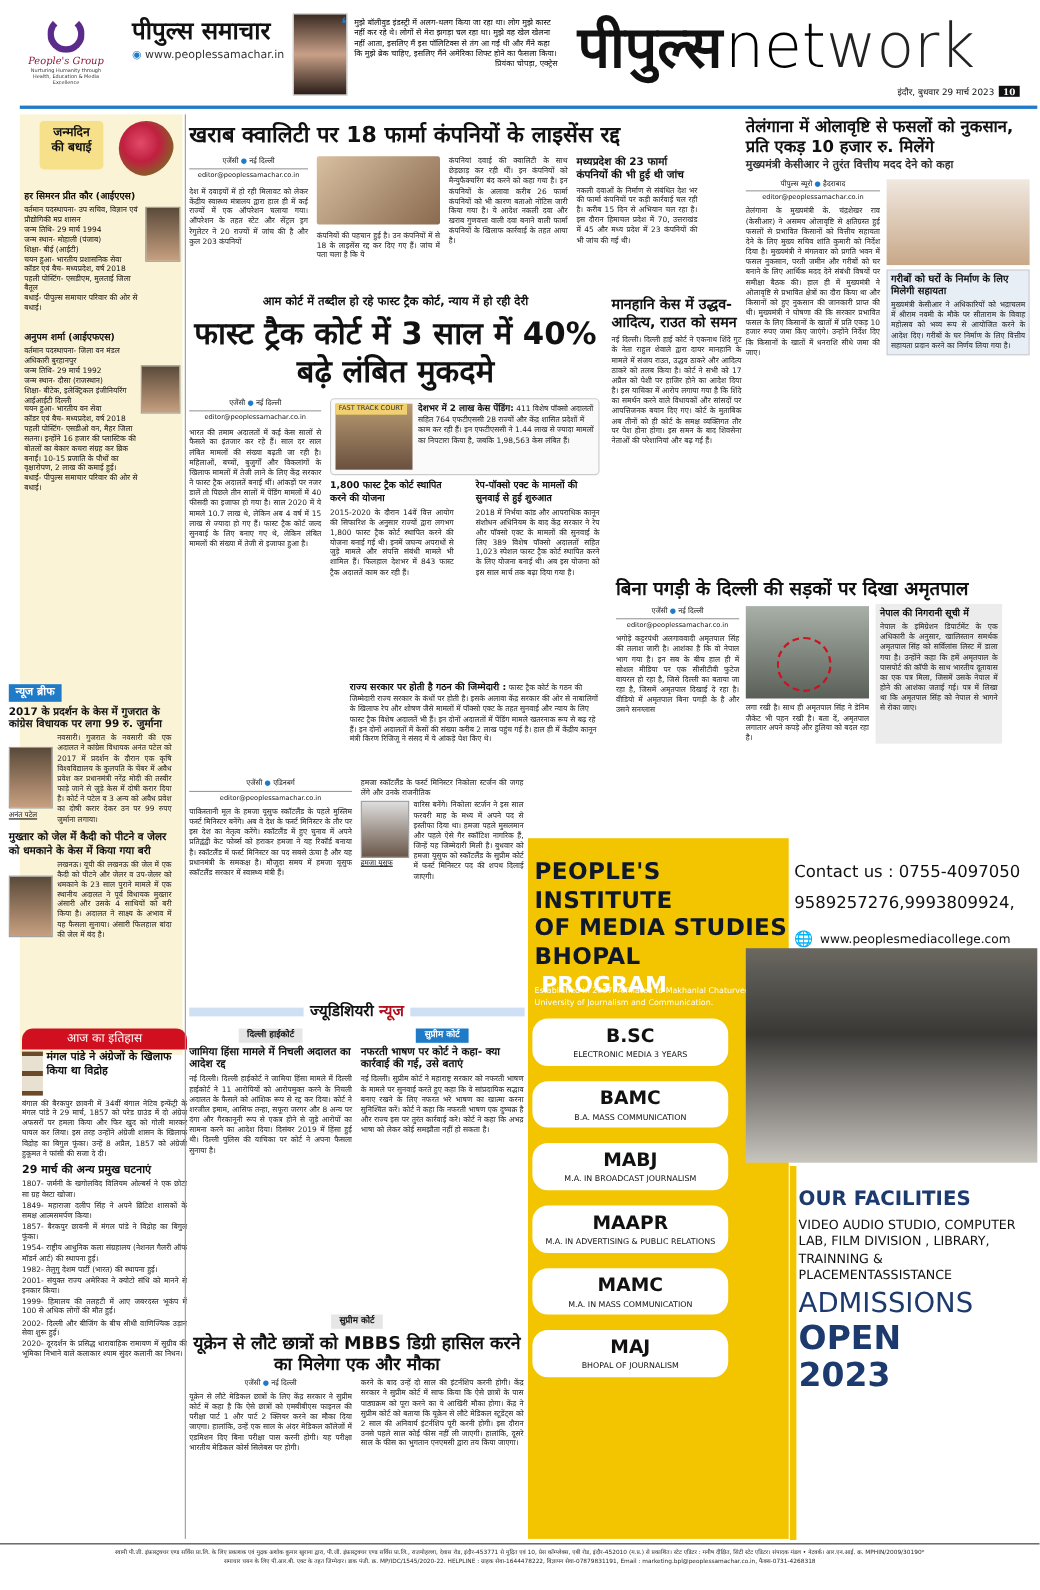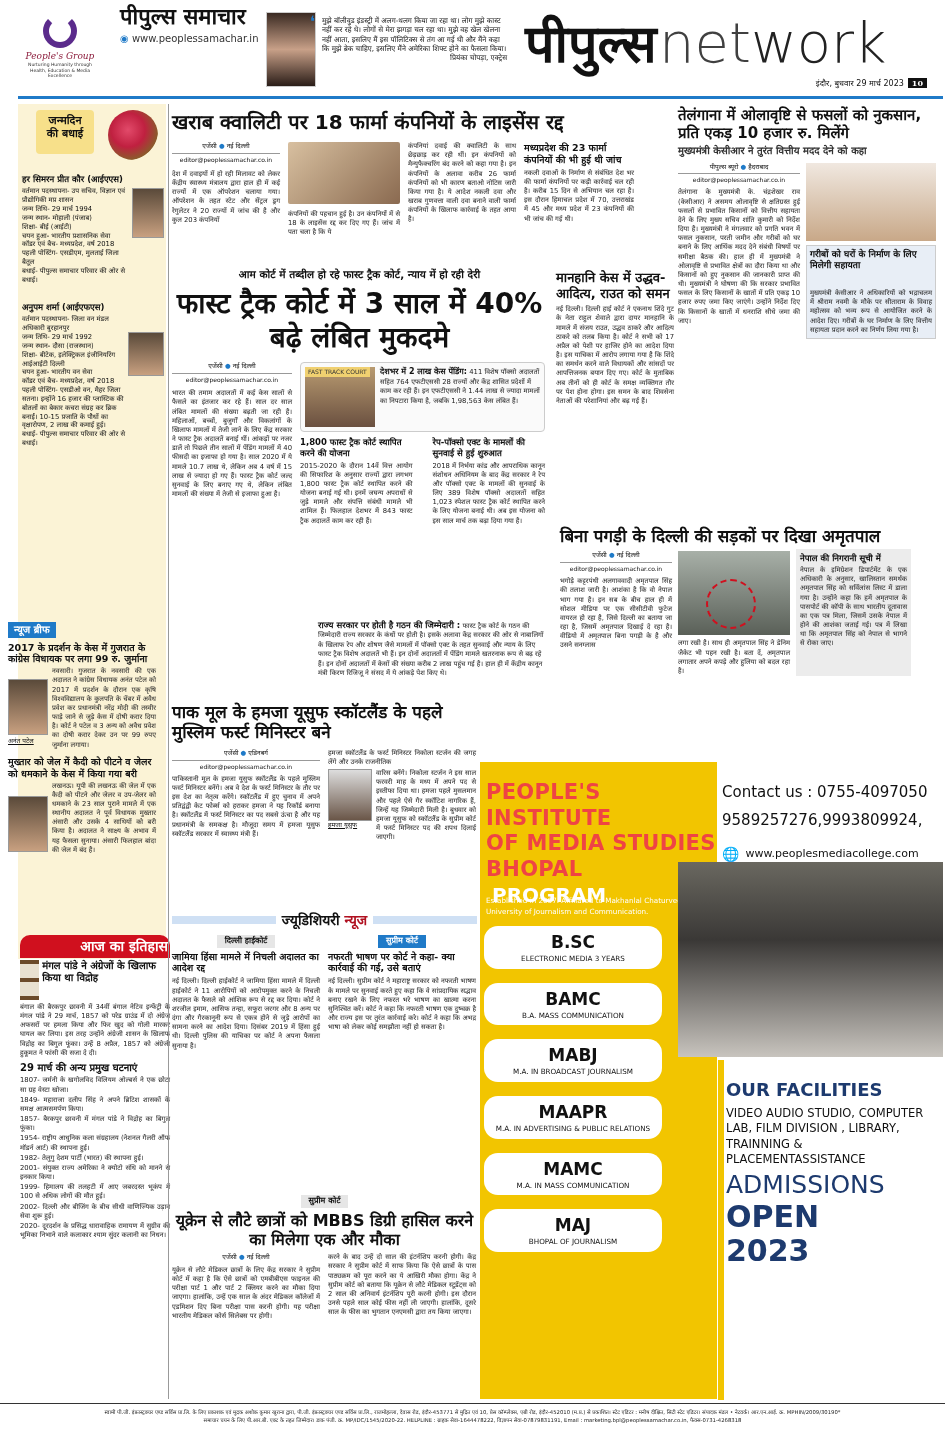--- a/index.html
+++ b/index.html
@@ -3,57 +3,57 @@
 <meta charset="utf-8">
 <style>
 *{box-sizing:border-box;margin:0;padding:0}
 body{width:945px;height:1445px;background:#fff;font-family:"DejaVu Sans",sans-serif;color:#111;position:relative;overflow:hidden;font-size:7px;line-height:1.35}
 .abs{position:absolute}
 .masthead{left:0;top:0;width:945px;height:98px}
 .pg-logo{left:20px;top:10px;width:80px;height:75px;text-align:center}
 .pg-logo .ring{width:34px;height:34px;border:6px solid #5b2b8c;border-top-color:transparent;border-radius:50%;margin:4px auto 2px}
 .pg-logo .nm{font-family:"DejaVu Serif",serif;font-style:italic;color:#8b1a3a;font-size:9px}
 .pg-logo .tg{font-size:4.5px;color:#333;line-height:1.2}
-.ps-logo{left:120px;top:2px;width:140px}
+.ps-logo{left:120px;top:14px;width:140px}
 .ps-logo .t{font-size:22px;font-weight:bold;font-family:"DejaVu Serif",serif}
 .ps-logo .u{font-size:10px;color:#333}
 .quote-img{left:266px;top:12px;width:50px;height:75px;background:linear-gradient(#3a2a22,#c8a088 50%,#2a1d18);border:1px solid #ccc}
 .quote{left:322px;top:16px;width:185px;font-size:7.2px;line-height:1.3}
 .quote .by{text-align:right}
 .quote-mark{color:#1f7ac8;font-size:16px;position:absolute;left:-12px;top:-4px}
 .brand{left:525px;top:5px;width:415px;height:80px}
 .brand .hi{font-family:"DejaVu Serif",serif;font-weight:bold;font-size:52px;line-height:1;display:inline-block}
-.brand .net{font-size:56px;color:#404040;font-family:"DejaVu Sans",sans-serif;font-weight:200}
+.brand .net{font-size:56px;color:#000000;font-family:"DejaVu Sans",sans-serif;font-weight:200}
 .brand .work{font-size:56px;color:#222;font-weight:200}
 .dateline{right:18px;top:78px;font-size:8px}
 .pageno{background:#111;color:#fff;font-weight:bold;padding:0 4px;margin-left:4px;font-family:"DejaVu Serif",serif}
 .topbar{left:18px;top:96px;width:925px;height:3px;background:#1f7ac8}
 .col-l{left:18px;top:104px;width:148px;height:855px;background:#fbf3d6}
 .bday-head{left:20px;top:110px;width:140px;height:50px}
 .bday-box{width:58px;height:44px;background:#f7e08a;border-radius:4px;text-align:center;font-weight:bold;font-size:11px;line-height:1.2;padding-top:4px}
 .flower{left:108px;top:110px;width:50px;height:50px;border-radius:50%;background:radial-gradient(circle at 40% 40%,#e24a6a,#c02040 40%,#8b5a2b 70%,transparent 72%)}
 .person-name{font-size:8.5px;font-weight:bold;margin:2px 0}
 .bio{font-size:6.8px;line-height:1.3}
 .photo{background:linear-gradient(#5a4a3a,#c8a080);border:1px solid #999}
 .sec-title{font-weight:bold;font-size:9.5px;line-height:1.25}
 .nb{left:8px;top:622px;width:148px}
 .nb-head{background:#1f7ac8;color:#fff;font-weight:bold;font-size:10px;padding:1px 6px;display:inline-block}
 .history{left:20px;top:935px;width:150px;height:440px}
-.hist-head{background:#d0101e;color:#fff;font-weight:bold;font-size:14px;text-align:right;border-radius:10px 10px 0 0;padding:2px}
+.hist-head{background:#d0101e;color:#fff;font-weight:normal;font-size:11px;text-align:center;border-radius:10px 10px 0 0;padding:2px}
 .body-txt{font-size:6.8px;line-height:1.35;color:#222;text-align:justify}
 .byline{font-size:6.5px;text-align:center}
 .byline .dot{color:#1f7ac8}
 .email{font-size:6px;text-align:center;border-top:1px solid #999;padding-top:2px;margin-top:2px}
 .h-big{font-weight:bold;line-height:1.2;color:#111}
 .img{background:linear-gradient(135deg,#d8c0a0,#8a6a50)}
 .fast-tag{background:#f0d070;color:#333;font-size:6px;padding:1px 3px;display:inline-block}
 .box{border:1px solid #ccc;background:#fafafa}
 .ad{left:480px;top:762px;width:465px;height:637px;background:#fff}
 .ad-yellow{left:480px;top:762px;width:237px;height:637px;background:#f2c500}
-.ad-title{color:#ef4444;font-weight:bold;font-size:21px;line-height:1.22;letter-spacing:.3px}
+.ad-title{color:#0f172a;font-weight:bold;font-size:21px;line-height:1.22;letter-spacing:.3px}
 .ad-est{color:#fff;font-size:7.2px;line-height:1.5}
 .prog{color:#fff;font-weight:bold;font-size:20px}
 .pcard{background:#fff;border-radius:14px;width:178px;text-align:center;padding:5px 3px}
 .pcard .c{font-weight:bold;font-size:17px}
 .pcard .d{font-size:7.2px}
 .contact{font-size:15px;color:#111}
 .fac{color:#1d3a6e;font-weight:bold;font-size:18px}
 .fac-list{font-size:11.5px;line-height:1.32;color:#111}
 .admit{color:#1d3a6e;font-size:25px;line-height:1.15}
 .footer{left:0;top:1403px;width:945px;height:42px;border-top:1px solid #333}
@@ -230,21 +230,21 @@
   <div style="display:flex;gap:6px;margin-top:5px">
     <div style="width:122px">
       <div class="byline"><span>पीपुल्स ब्यूरो</span> <span class="dot">●</span> <span>हैदराबाद</span></div>
       <div class="email">editor@peoplessamachar.co.in</div>
       <div class="body-txt" style="margin-top:4px">तेलंगाना के मुख्यमंत्री के. चंद्रशेखर राव (केसीआर) ने असमय ओलावृष्टि से क्षतिग्रस्त हुई फसलों से प्रभावित किसानों को वित्तीय सहायता देने के लिए मुख्य सचिव शांति कुमारी को निर्देश दिया है। मुख्यमंत्री ने मंगलवार को प्रगति भवन में फसल नुकसान, परती जमीन और गरीबों को घर बनाने के लिए आर्थिक मदद देने संबंधी विषयों पर समीक्षा बैठक की। हाल ही में मुख्यमंत्री ने ओलावृष्टि से प्रभावित क्षेत्रों का दौरा किया था और किसानों को हुए नुकसान की जानकारी प्राप्त की थी। मुख्यमंत्री ने घोषणा की कि सरकार प्रभावित फसल के लिए किसानों के खातों में प्रति एकड़ 10 हजार रुपए जमा किए जाएंगे। उन्होंने निर्देश दिए कि किसानों के खातों में धनराशि सीधे जमा की जाए।</div>
     </div>
     <div style="width:130px">
       <div class="img" style="height:78px;background:linear-gradient(#f0e8e0,#c8a888)"></div>
       <div class="box" style="background:#e8eef6;padding:3px;margin-top:4px">
         <div class="sec-title" style="font-size:9px">गरीबों को घरों के निर्माण के लिए मिलेगी सहायता</div>
-        <div class="body-txt" style="margin-top:18px">मुख्यमंत्री केसीआर ने अधिकारियों को भद्राचलम में श्रीराम नवमी के मौके पर सीताराम के विवाह महोत्सव को भव्य रूप से आयोजित करने के आदेश दिए। गरीबों के घर निर्माण के लिए वित्तीय सहायता प्रदान करने का निर्णय लिया गया है।</div>
+        <div class="body-txt" style="margin-top:2px">मुख्यमंत्री केसीआर ने अधिकारियों को भद्राचलम में श्रीराम नवमी के मौके पर सीताराम के विवाह महोत्सव को भव्य रूप से आयोजित करने के आदेश दिए। गरीबों के घर निर्माण के लिए वित्तीय सहायता प्रदान करने का निर्णय लिया गया है।</div>
       </div>
     </div>
   </div>
 </div>
 
 <div class="abs" style="left:560px;top:526px;width:380px">
   <div class="h-big" style="font-size:17px">बिना पगड़ी के दिल्ली की सड़कों पर दिखा अमृतपाल</div>
   <div style="display:flex;gap:6px;margin-top:5px">
     <div style="width:112px">
       <div class="byline"><span>एजेंसी</span> <span class="dot">●</span> <span>नई दिल्ली</span></div>
@@ -258,21 +258,20 @@
       <div class="body-txt" style="margin-top:4px">लगा रखी है। साथ ही अमृतपाल सिंह ने डेनिम जैकेट भी पहन रखी है। बता दें, अमृतपाल लगातार अपने कपड़े और हुलिया को बदल रहा है।</div>
     </div>
     <div style="width:115px;background:#ececec;padding:4px;margin-top:-2px">
       <div class="sec-title" style="font-size:8.5px">नेपाल की निगरानी सूची में</div>
       <div class="body-txt" style="margin-top:2px">नेपाल के इमिग्रेशन डिपार्टमेंट के एक अधिकारी के अनुसार, खालिस्तान समर्थक अमृतपाल सिंह को सर्विलांस लिस्ट में डाला गया है। उन्होंने कहा कि हमें अमृतपाल के पासपोर्ट की कॉपी के साथ भारतीय दूतावास का एक पत्र मिला, जिसमें उसके नेपाल में होने की आशंका जताई गई। पत्र में लिखा था कि अमृतपाल सिंह को नेपाल से भागने से रोका जाए।</div>
     </div>
   </div>
 </div>
 
 <div class="abs" style="left:172px;top:702px;width:305px">
-  <div class="h-big" style="font-size:17px">पाक मूल के हमजा यूसुफ स्कॉटलैंड के पहले मुस्लिम फर्स्ट मिनिस्टर बने</div>
   <div style="display:flex;gap:8px;margin-top:6px">
     <div style="width:148px">
       <div class="byline"><span>एजेंसी</span> <span class="dot">●</span> <span>एडिनबर्ग</span></div>
       <div class="email">editor@peoplessamachar.co.in</div>
       <div class="body-txt" style="margin-top:4px">पाकिस्तानी मूल के हमजा यूसुफ स्कॉटलैंड के पहले मुस्लिम फर्स्ट मिनिस्टर बनेंगे। अब वे देश के फर्स्ट मिनिस्टर के तौर पर इस देश का नेतृत्व करेंगे। स्कॉटलैंड में हुए चुनाव में अपने प्रतिद्वंद्वी केट फोर्ब्स को हराकर हमजा ने यह रिकॉर्ड बनाया है। स्कॉटलैंड में फर्स्ट मिनिस्टर का पद सबसे ऊंचा है और यह प्रधानमंत्री के समकक्ष है। मौजूदा समय में हमजा यूसुफ स्कॉटलैंड सरकार में स्वास्थ्य मंत्री हैं।</div>
     </div>
     <div style="width:148px">
       <div class="body-txt">हमजा स्कॉटलैंड के फर्स्ट मिनिस्टर निकोला स्टर्जन की जगह लेंगे और उनके राजनीतिक</div>
       <div style="display:flex;gap:4px;margin-top:2px">
         <div style="width:44px">

